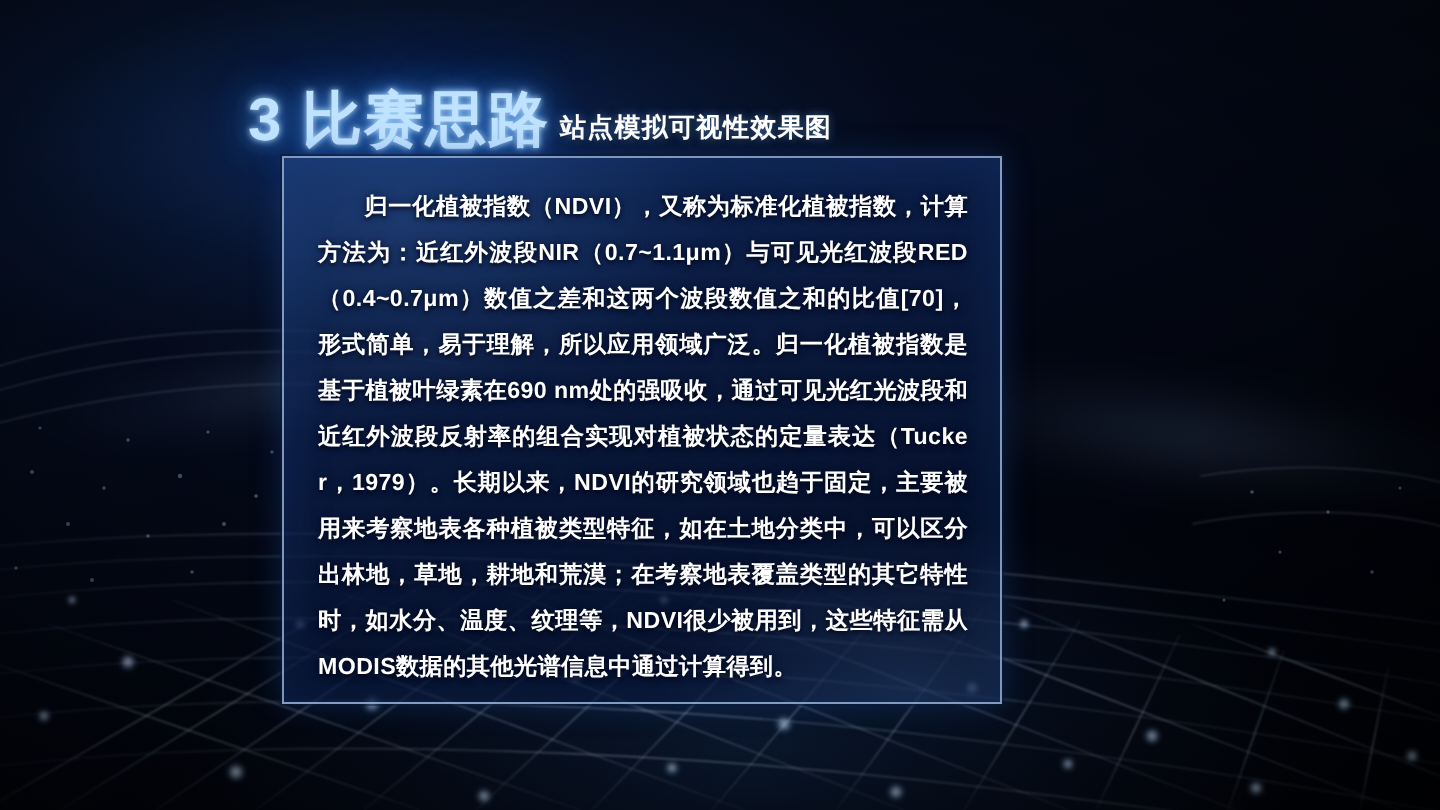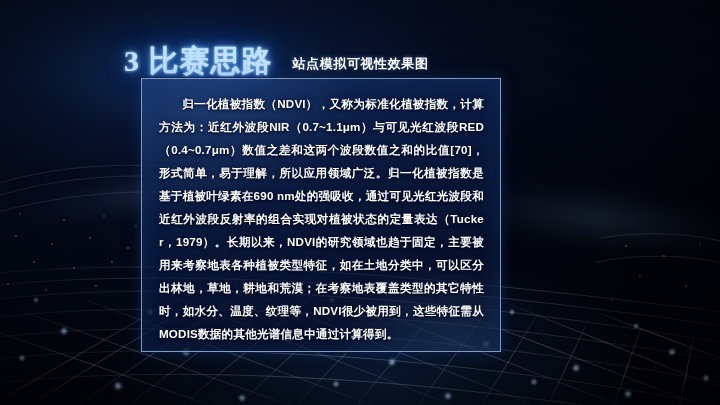--- a/index.html
+++ b/index.html
@@ -47,25 +47,24 @@
   }
   .title-main {
     font-size:30px; font-weight:bold; line-height:1;
     color:#bfe2ff; letter-spacing:1px;
     text-shadow:
       0 0 3px rgba(190,228,255,0.95),
       0 0 9px rgba(90,170,255,0.85),
       0 0 20px rgba(40,120,230,0.70),
       0 0 34px rgba(20,80,190,0.45);
     white-space:nowrap;
-    font-family:Liberation Serif, serif;
   }
   .title-sub {
     font-size:13px; font-weight:bold; color:#ffffff;
-    letter-spacing:0.6px; margin-left:20px; margin-bottom:3px;
+    letter-spacing:0.6px; margin-left:5px; margin-bottom:3px;
     text-shadow:0 0 4px rgba(120,180,255,0.55), 0 1px 2px rgba(0,0,0,0.8);
     white-space:nowrap;
   }
 
   
   .panel {
     position:absolute; left:141px; top:78px;
     width:360px; height:274px;
     background:
       linear-gradient(165deg, rgba(18,44,96,0.80) 0%, rgba(12,32,76,0.74) 38%, rgba(8,22,56,0.70) 72%, rgba(6,16,44,0.66) 100%);

